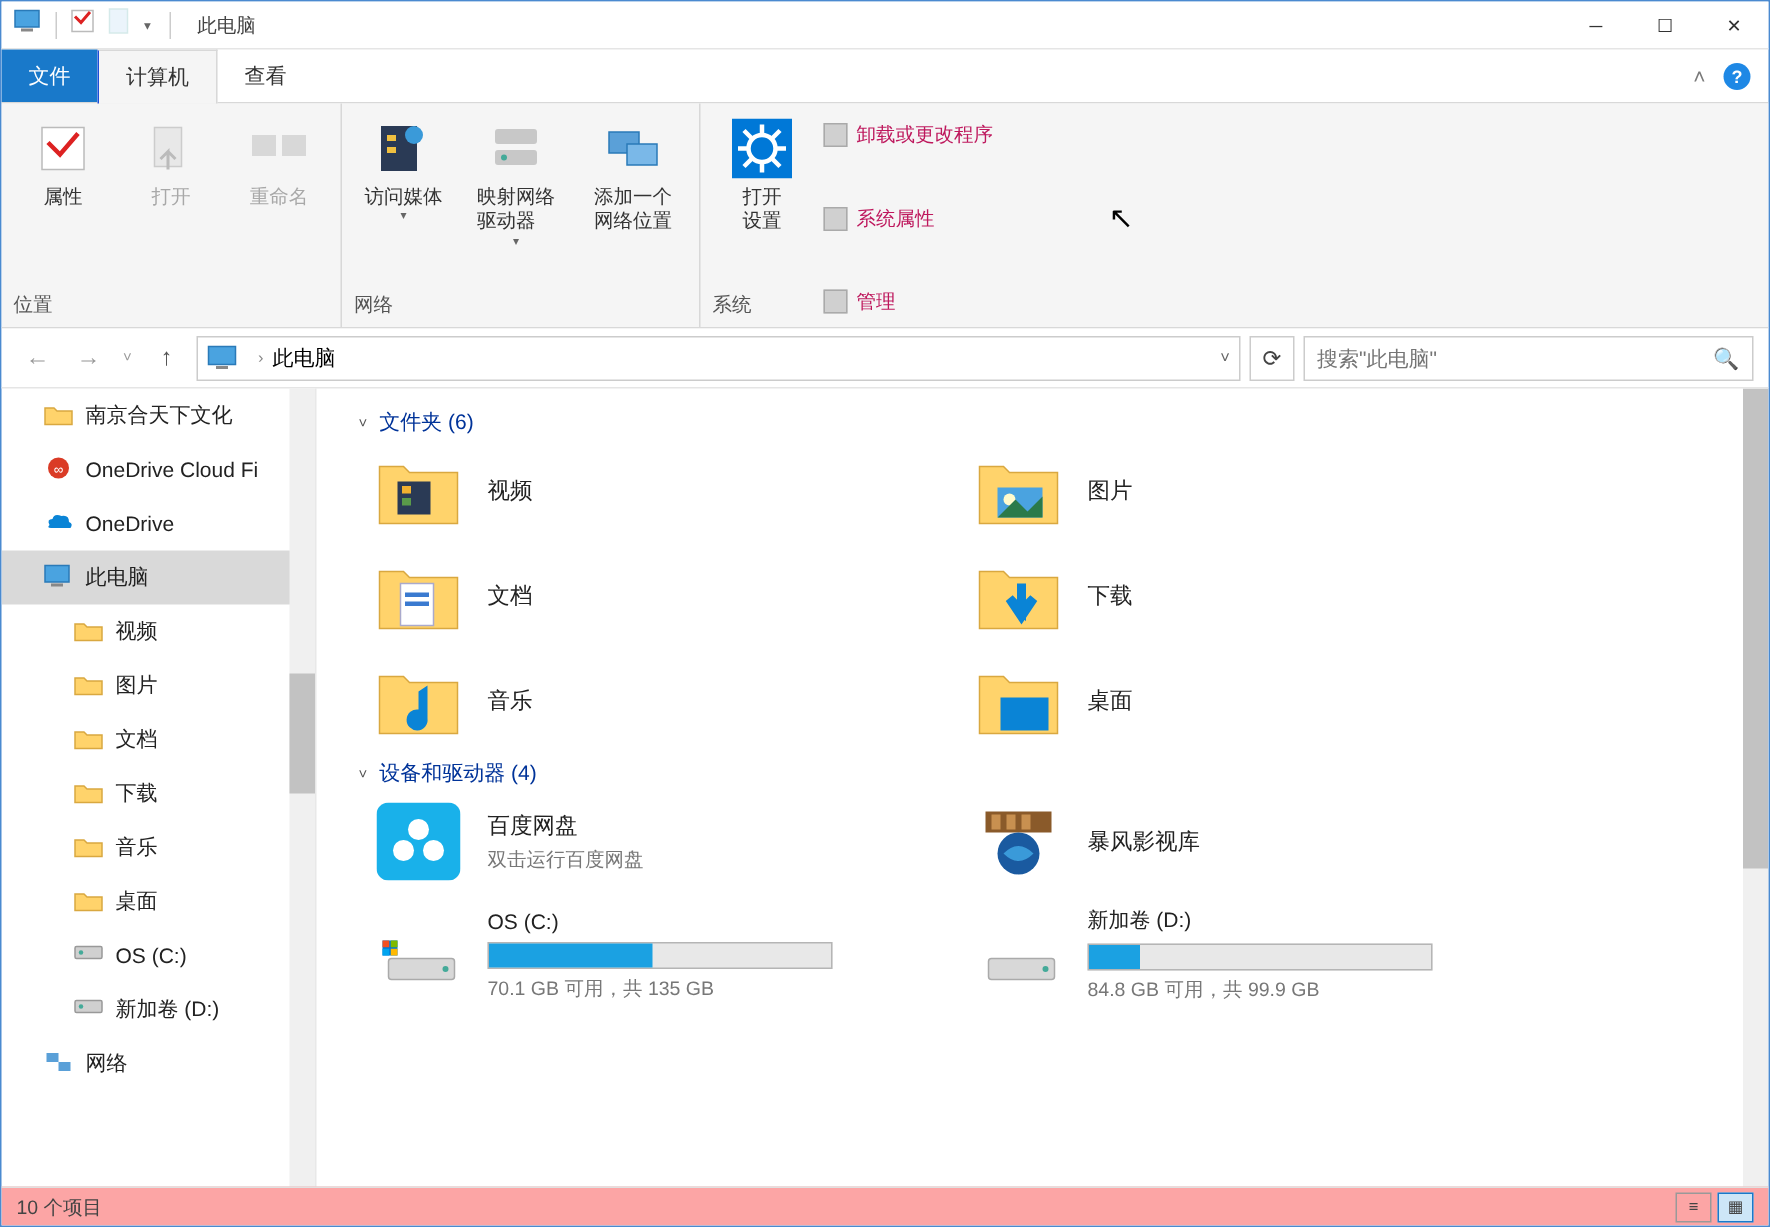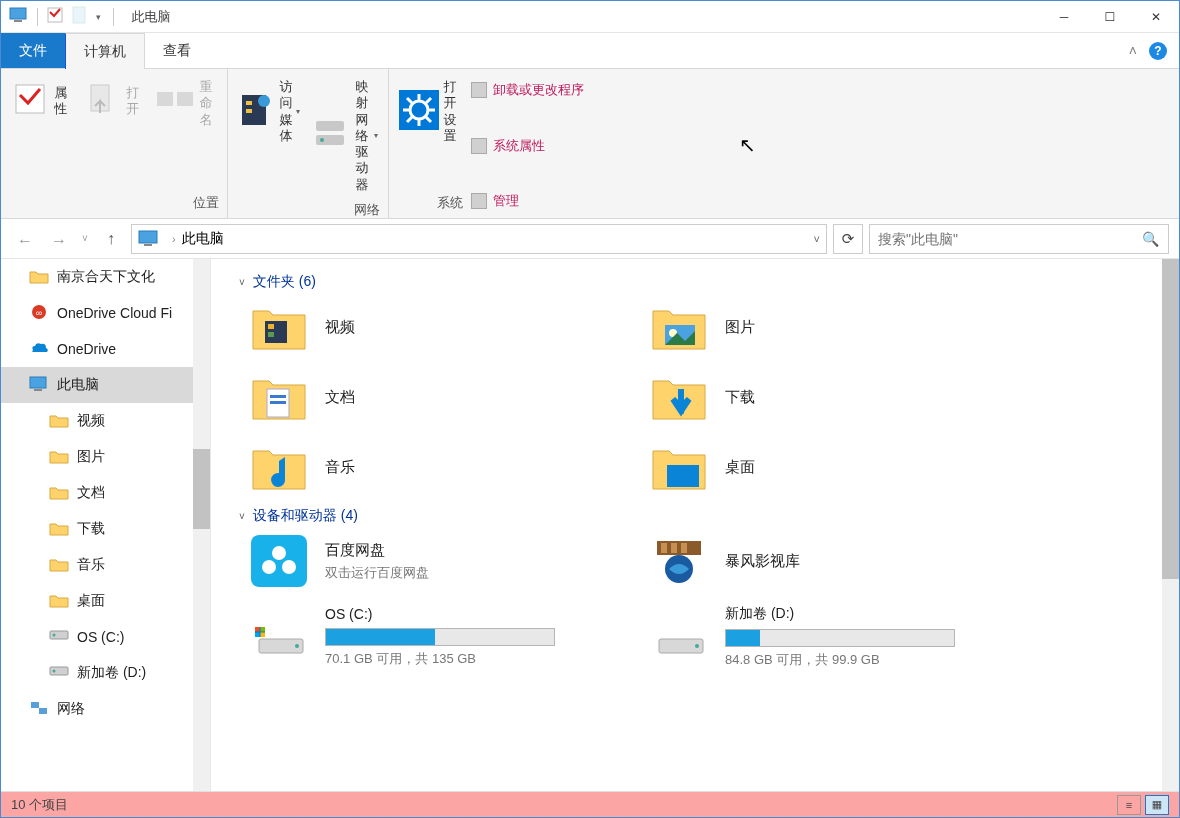--- a/index.html
+++ b/index.html
@@ -19,22 +19,22 @@
 .ribbon-tab.file { background: #1979ca; color: #fff; }
 .ribbon-tab.active { background: #f5f5f5; border-top: 1px solid #d8d8d8; border-left: 1px solid #1d4ed8; border-right: 1px solid #d8d8d8; margin-bottom: -1px; }
 .ribbon-right { margin-left: auto; display: flex; align-items: center; gap: 12px; padding-right: 12px; }
 .chev-up { color: #7a7a7a; font-size: 14px; }
 .help-icon { width: 18px; height: 18px; border-radius: 50%; background: #1e88e5; color: #fff; display: flex; align-items: center; justify-content: center; font-size: 12px; font-weight: bold; }
 
 
 .ribbon-body { height: 150px; background: #f5f5f5; border-bottom: 1px solid #d8d8d8; display: flex; align-items: stretch; }
 .ribbon-group { border-right: 1px solid #d8d8d8; display: flex; flex-direction: column; padding: 6px 8px 2px 8px; }
 .ribbon-group .buttons { flex: 1; display: flex; gap: 6px; align-items: flex-start; }
-.ribbon-group .group-label { text-align: right; font-size: 13px; color: #555; padding: 4px 0; }
-.rbtn { width: 66px; display: flex; flex-direction: row; align-items: center; text-align: center; padding: 4px 2px; font-size: 13px; color: #333; line-height: 1.25; position: relative; }
+.ribbon-group .group-label { text-align: left; font-size: 13px; color: #555; padding: 4px 0; }
+.rbtn { width: 66px; display: flex; flex-direction: column; align-items: center; padding: 4px 2px; font-size: 13px; color: #333; line-height: 1.25; position: relative; }
 .rbtn.disabled { color: #a8a8a8; }
 .rbtn .ricon { width: 40px; height: 40px; margin-bottom: 4px; display: flex; align-items: center; justify-content: center; }
 .rbtn .drop-arrow { font-size: 8px; color: #666; display: block; }
 .sys-list { display: flex; flex-direction: column; gap: 8px; padding: 6px 8px; font-size: 13px; color: #be185d; justify-content: space-between; }
 .sys-item { display: flex; align-items: center; gap: 6px; }
 .sys-item .sicon { width: 16px; height: 16px; background: #d0d0d0; border: 1px solid #aaa; }
 
 
 .navbar { height: 40px; display: flex; align-items: center; gap: 6px; padding: 4px 10px; background: #fff; border-bottom: 1px solid #e5e5e5; }
 .nav-arrow { width: 28px; height: 28px; display: flex; align-items: center; justify-content: center; color: #999; font-size: 16px; }
@@ -175,20 +175,30 @@
         <div class="ricon">
             <svg width="40" height="34">
               <rect x="6" y="18" width="28" height="10" rx="2" fill="#c8c8c8"></rect>
               <rect x="6" y="4" width="28" height="10" rx="2" fill="#c8c8c8"></rect>
               <circle cx="12" cy="23" r="2" fill="#4a9"></circle>
             </svg>
           </div>
         <span style="white-space:pre-line">映射网络
 驱动器</span>
         <span class="drop-arrow">▾</span>
+      </div>
+      <div class="rbtn" style="width:72px">
+        <div class="ricon">
+            <svg width="40" height="34">
+              <rect x="4" y="6" width="20" height="14" fill="#5aa0d8" stroke="#2a7ab8"></rect>
+              <rect x="16" y="14" width="20" height="14" fill="#7ab8e8" stroke="#2a7ab8"></rect>
+            </svg>
+          </div>
+        <span style="white-space:pre-line">添加一个
+网络位置</span>
       </div>
     </div>
     <div class="group-label">网络</div>
   </div>
 
   <div class="ribbon-group" style="flex-direction:row;border-right:none">
     <div style="display:flex;flex-direction:column">
       <div class="buttons" style="flex:1">
         <div class="rbtn">
           <div class="ricon">

